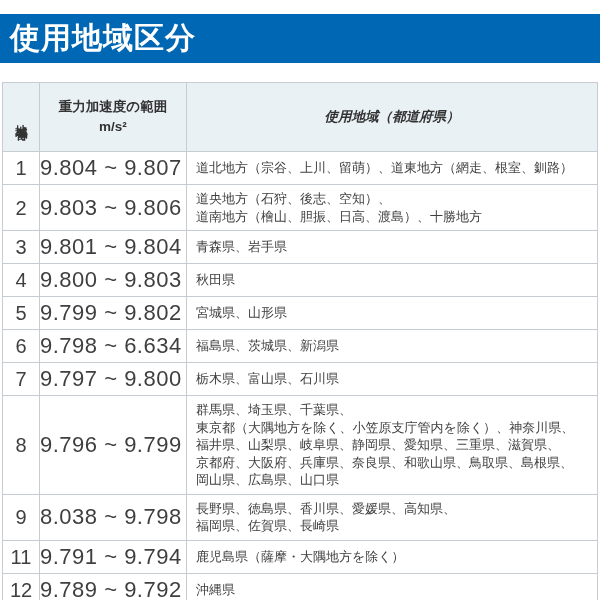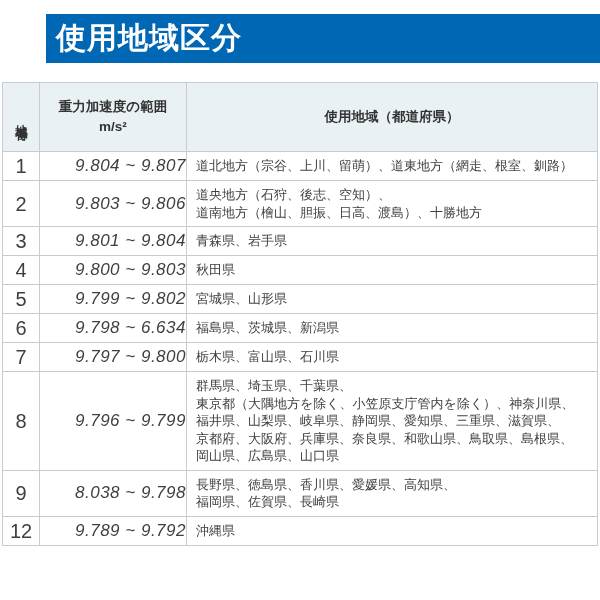--- a/index.html
+++ b/index.html
@@ -12,21 +12,20 @@
     font-family: "Liberation Sans", "DejaVu Sans", sans-serif;
     -webkit-font-smoothing: antialiased;
   }
   
   .banner {
     margin-top: 14px;
     height: 49px;
     background: #0067b4;
     display: flex;
     align-items: center;
-    margin-left: 46px;
   }
   .banner h1 {
     margin: 0;
     padding: 0 0 2px 10px;
     font-size: 30px;
     font-weight: bold;
     color: #ffffff;
     letter-spacing: 1px;
     line-height: 1;
   }
@@ -62,34 +61,34 @@
     margin: 0 auto;
   }
   .th-range {
     font-size: 13.5px;
     line-height: 1.45;
     white-space: pre-line;
   }
   .th-usage {
     font-size: 13.5px;
     text-align: center;
+    font-style: italic;
   }
   td.c-num {
     font-size: 20px;
     text-align: center;
     padding: 3px 0;
     line-height: 1.1;
   }
   td.c-range {
-    font-size: 17px;
-    text-align: right;
+    font-size: 22px;
+    text-align: left;
     white-space: nowrap;
     letter-spacing: 0.5px;
     padding: 3px 0;
-    font-style: italic;
   }
   td.c-pref {
     font-size: 13px;
     line-height: 17.5px;
     padding: 5px 20px 5px 9px;
     white-space: pre-line;
   }
 </style>
 </head>
 <body>
@@ -159,19 +158,24 @@
 京都府、大阪府、兵庫県、奈良県、和歌山県、鳥取県、島根県、
 岡山県、広島県、山口県</td>
       </tr>
       <tr>
         <td class="c-num">9</td>
         <td class="c-range">8.038 ~ 9.798</td>
         <td class="c-pref">長野県、徳島県、香川県、愛媛県、高知県、
 福岡県、佐賀県、長崎県</td>
       </tr>
       <tr>
+        <td class="c-num">11</td>
+        <td class="c-range">9.791 ~ 9.794</td>
+        <td class="c-pref">鹿児島県（薩摩・大隅地方を除く）</td>
+      </tr>
+      <tr>
         <td class="c-num">12</td>
         <td class="c-range">9.789 ~ 9.792</td>
         <td class="c-pref">沖縄県</td>
       </tr>
     </tbody>
   </table>
 </div>
 
 </body></html>

